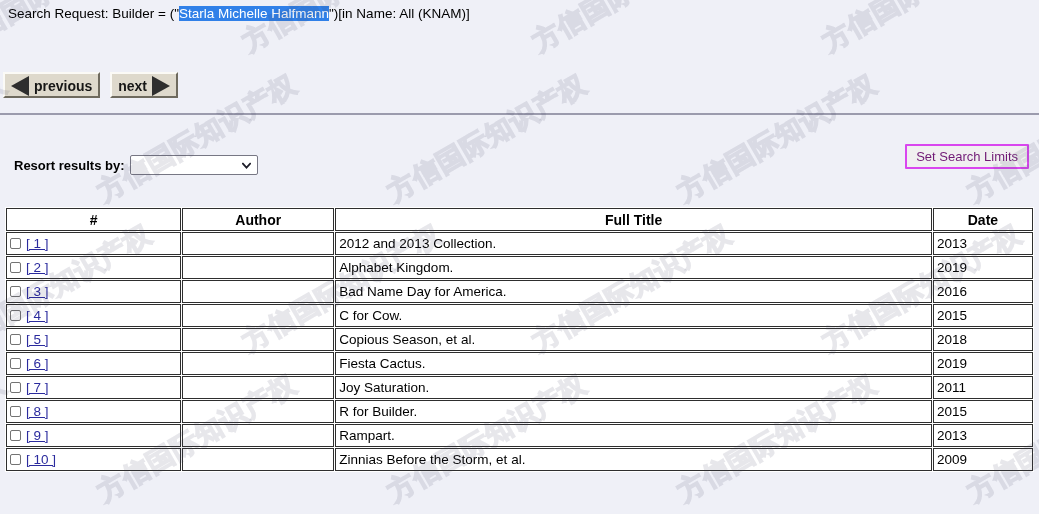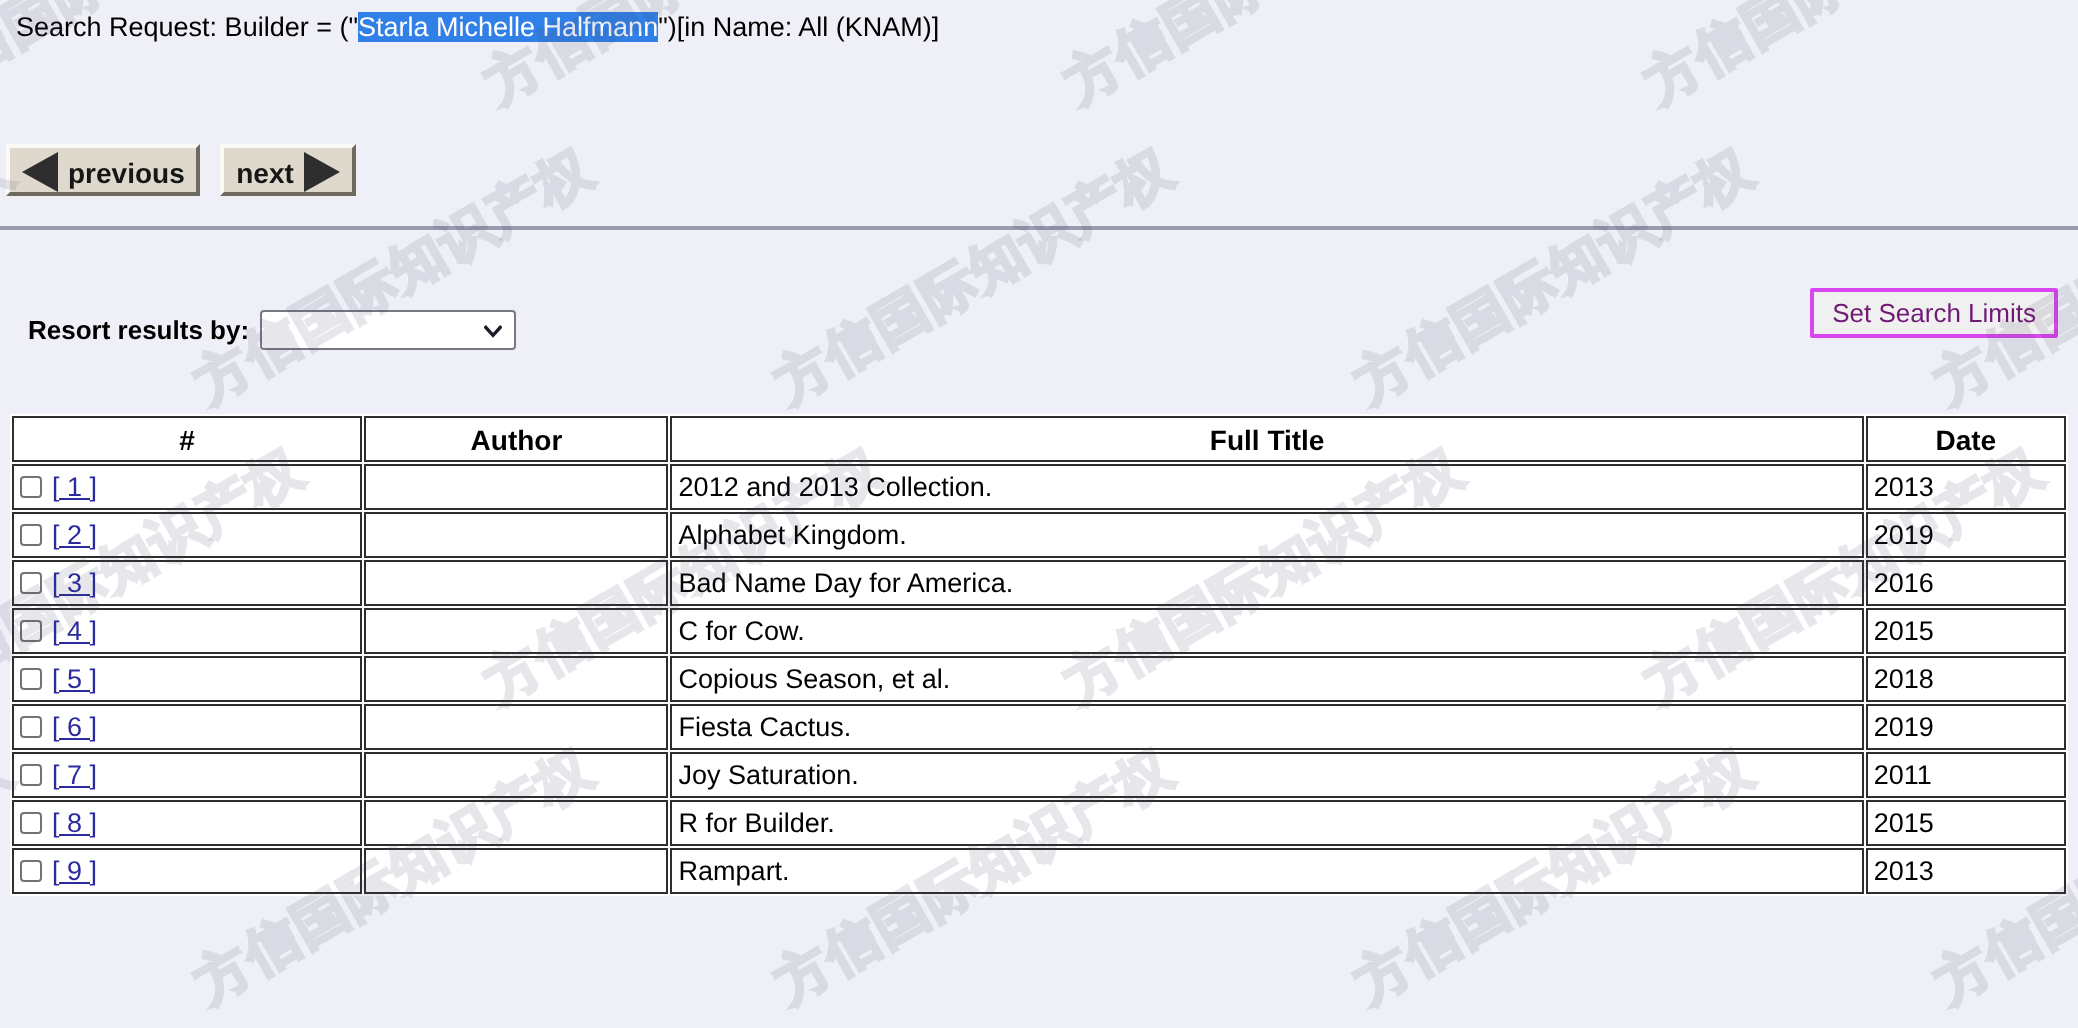--- a/index.html
+++ b/index.html
@@ -298,20 +298,26 @@
         <td class="num-cell"><input type="checkbox" class="row-check" style=""><a class="rec-link">[ 8 ]</a></td>
         <td></td>
         <td>R for Builder.</td>
         <td>2015</td>
       </tr>
       <tr>
         <td class="num-cell"><input type="checkbox" class="row-check" style=""><a class="rec-link">[ 9 ]</a></td>
         <td></td>
         <td>Rampart.</td>
         <td>2013</td>
+      </tr>
+      <tr>
+        <td class="num-cell"><input type="checkbox" class="row-check" style=""><a class="rec-link">[ 10 ]</a></td>
+        <td></td>
+        <td>Zinnias Before the Storm, et al.</td>
+        <td>2009</td>
       </tr>
     </tbody>
 </table>
 
 <div id="watermark-layer">
     <div class="wm" style="left: -60px; top: -30px;">方信国际知识产权</div>
     <div class="wm" style="left: 230px; top: -30px;">方信国际知识产权</div>
     <div class="wm" style="left: 520px; top: -30px;">方信国际知识产权</div>
     <div class="wm" style="left: 810px; top: -30px;">方信国际知识产权</div>
     <div class="wm" style="left: -205px; top: 120px;">方信国际知识产权</div>

